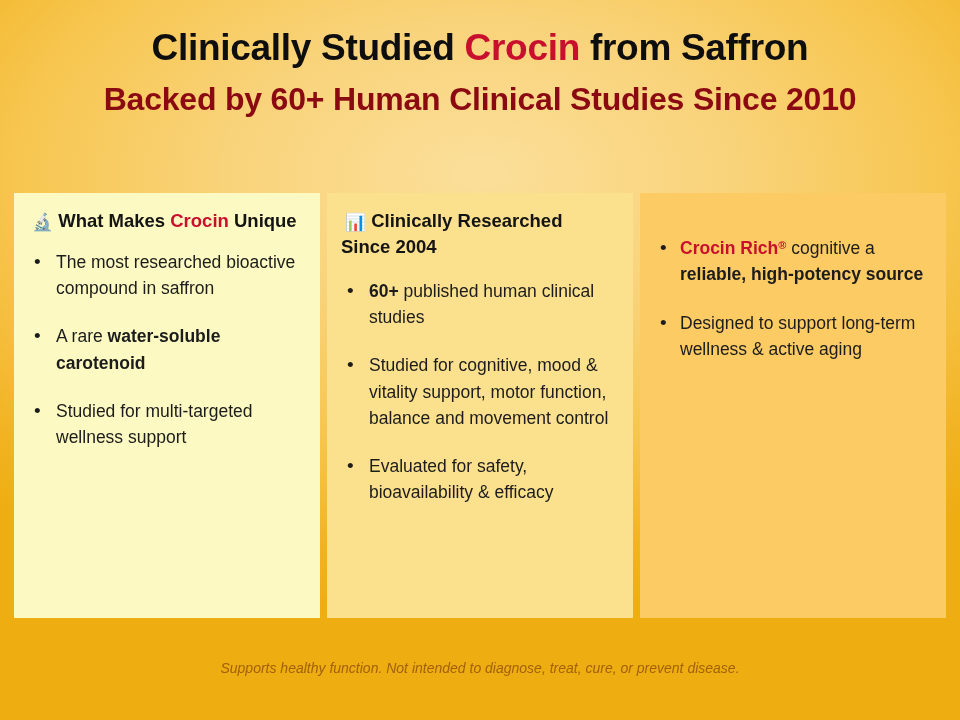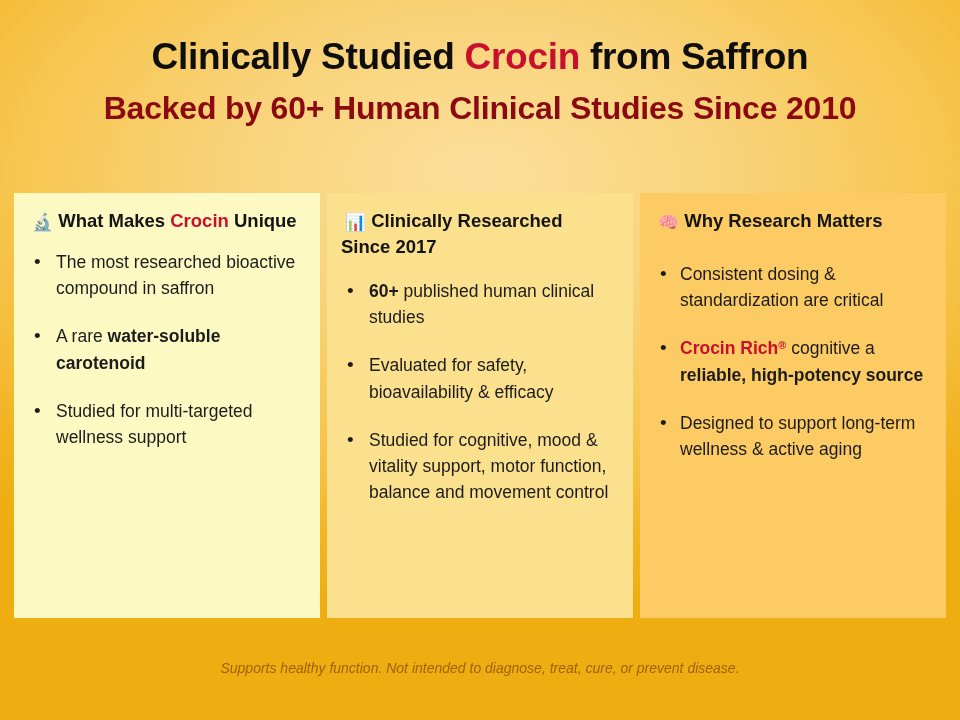--- a/index.html
+++ b/index.html
@@ -23,21 +23,21 @@
 
   .slide {
     position: relative;
     width: 960px;
     height: 720px;
     box-sizing: border-box;
   }
 
   
   .header {
-    padding-top: 36px;
+    padding-top: 27px;
     text-align: center;
   }
   .title {
     font-size: 37px;
     font-weight: bold;
     color: #0e0e0e;
     letter-spacing: -0.3px;
     line-height: 1.15;
     margin: 0;
     white-space: nowrap;
@@ -159,32 +159,30 @@
     <div class="card card-1">
       <div class="card-head"><span class="head-indent"></span><span class="head-icon">🔬</span><span>What Makes </span><span class="accent">Crocin</span><span> Unique</span></div>
       <ul class="bullets">
         <li><span>The most researched bioactive compound in saffron</span></li>
         <li><span>A rare </span><b>water-soluble carotenoid</b></li>
         <li><span>Studied for multi-targeted wellness support</span></li>
       </ul>
     </div>
 
     <div class="card card-2">
-      <div class="card-head"><span class="head-indent"></span><span class="head-icon">📊</span><span>Clinically Researched Since 2017</span></div>
+      <div class="card-head"><span class="head-indent"></span><span class="head-icon">📊</span><span>Clinically Researched Since 2004</span></div>
       <ul class="bullets">
         <li><b>60+</b><span> published human clinical studies</span></li>
+        <li><span>Studied for cognitive, mood &amp; vitality support, motor function, balance and movement control</span></li>
         <li><span>Evaluated for safety, bioavailability &amp; efficacy</span></li>
-        <li><span>Studied for cognitive, mood &amp; vitality support, motor function, balance and movement control</span></li>
       </ul>
     </div>
 
     <div class="card card-3">
-      <div class="card-head"><span class="head-indent"></span><span class="head-icon">🧠</span><span>Why Research Matters</span></div>
       <ul class="bullets">
-        <li><span>Consistent dosing &amp; standardization are critical</span></li>
         <li><span class="accent">Crocin Rich</span><span class="accent reg">®</span><span> cognitive a </span><b>reliable, high-potency source</b></li>
         <li><span>Designed to support long-term wellness &amp; active aging</span></li>
       </ul>
     </div>
 
   </div>
 
   <div class="footer">
     <p class="disclaimer">Supports healthy function. Not intended to diagnose, treat, cure, or prevent disease.</p>
   </div>

